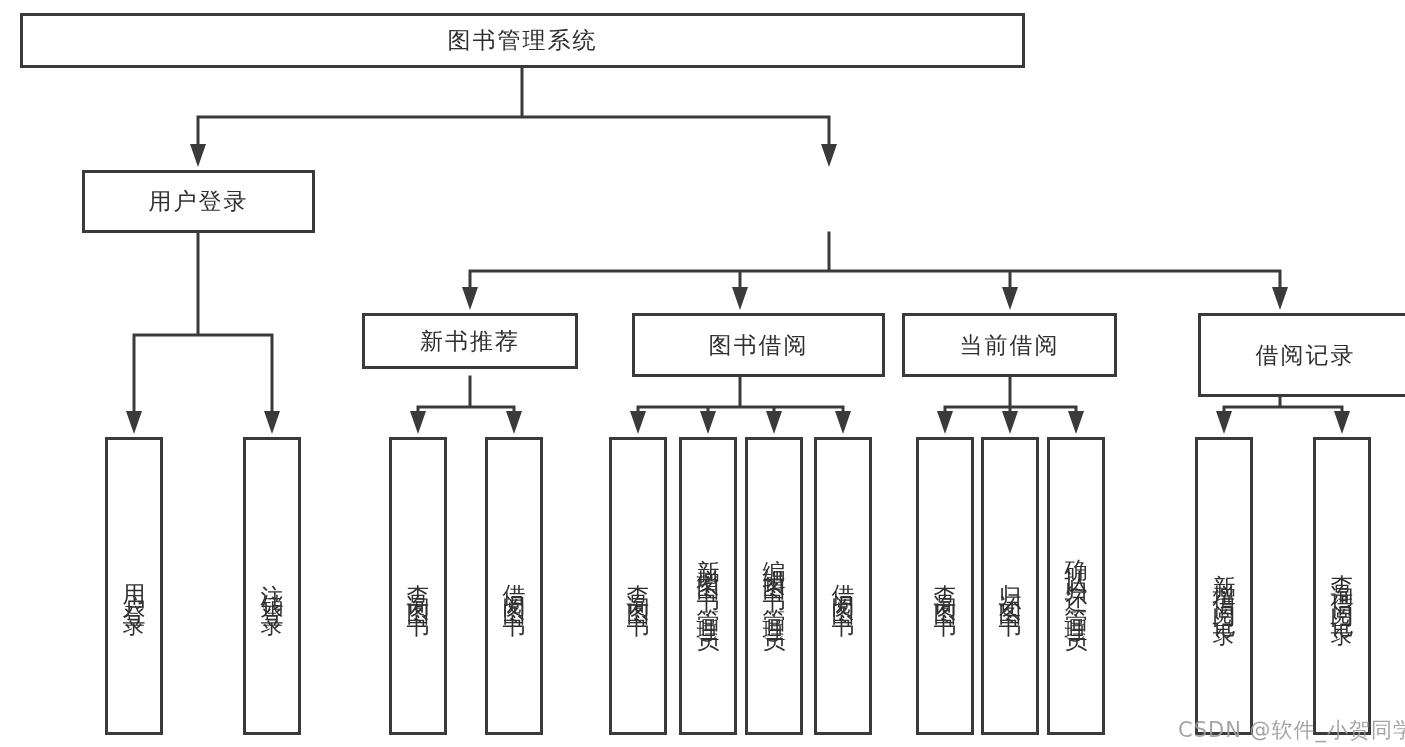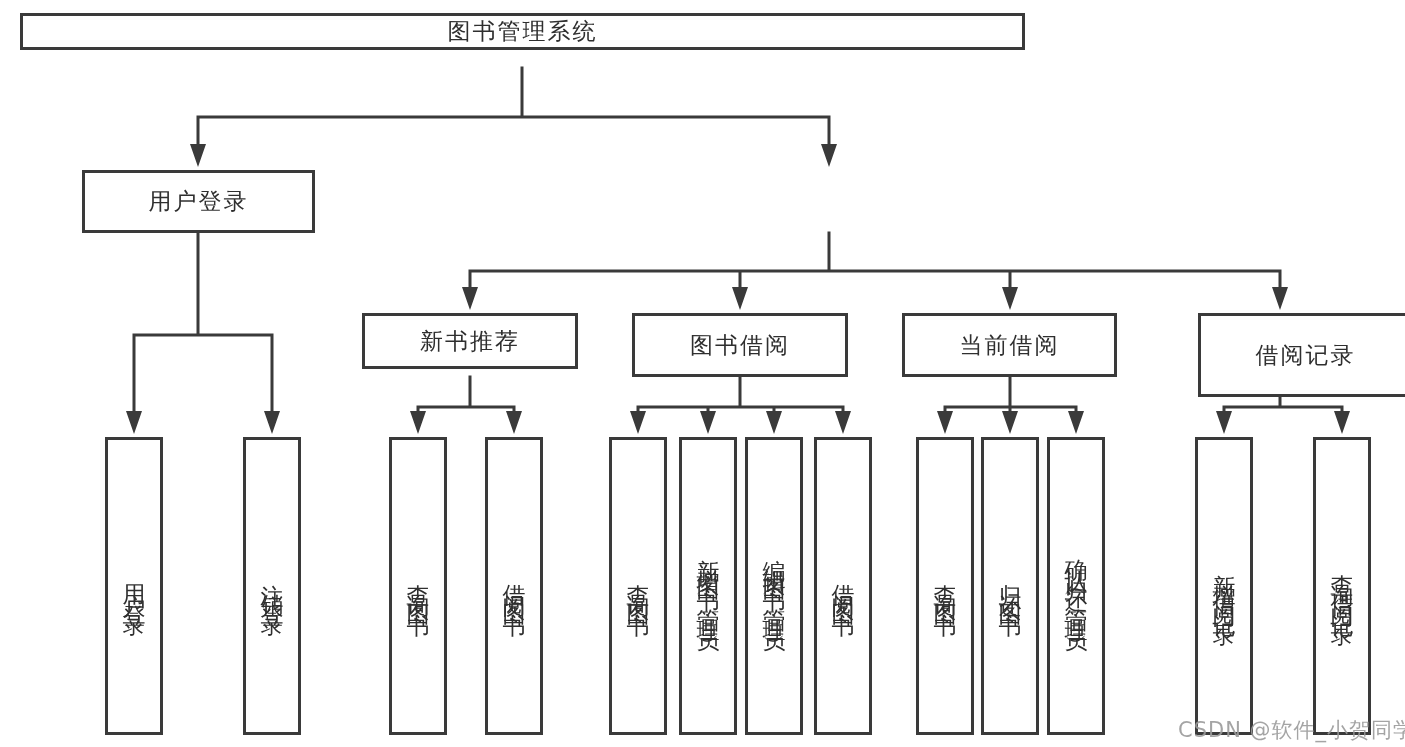--- a/index.html
+++ b/index.html
@@ -91,32 +91,32 @@
       M1002 287 L1018 287 L1010 310 Z  M1272 287 L1288 287 L1280 310 Z
       M126 411 L142 411 L134 434 Z  M264 411 L280 411 L272 434 Z
       M410 411 L426 411 L418 434 Z  M506 411 L522 411 L514 434 Z
       M630 411 L646 411 L638 434 Z  M700 411 L716 411 L708 434 Z
       M766 411 L782 411 L774 434 Z  M835 411 L851 411 L843 434 Z
       M937 411 L953 411 L945 434 Z  M1002 411 L1018 411 L1010 434 Z
       M1068 411 L1084 411 L1076 434 Z  M1216 411 L1232 411 L1224 434 Z
       M1334 411 L1350 411 L1342 434 Z"></path>
   </svg>
 
-  <div class="node h" style="left:20px;top:13px;width:1005px;height:37px;">
+  <div class="node h" style="left:20px;top:13px;width:1005px;height:55px;">
     <span class="label">图书管理系统</span>
   </div>
 
   <div class="node h" style="left:82px;top:170px;width:233px;height:63px;">
     <span class="label">用户登录</span>
   </div>
 
   <div class="node h" style="left:362px;top:313px;width:216px;height:56px;">
     <span class="label">新书推荐</span>
   </div>
-  <div class="node h" style="left:632px;top:313px;width:216px;height:64px;">
+  <div class="node h" style="left:632px;top:313px;width:253px;height:64px;">
     <span class="label">图书借阅</span>
   </div>
   <div class="node h" style="left:902px;top:313px;width:215px;height:64px;">
     <span class="label">当前借阅</span>
   </div>
   <div class="node h" style="left:1198px;top:313px;width:215px;height:84px;justify-content:center;">
     <span class="label">借阅记录</span>
   </div>
 
   <div class="node v" style="left:105px;top:437px;width:58px;height:298px;">

